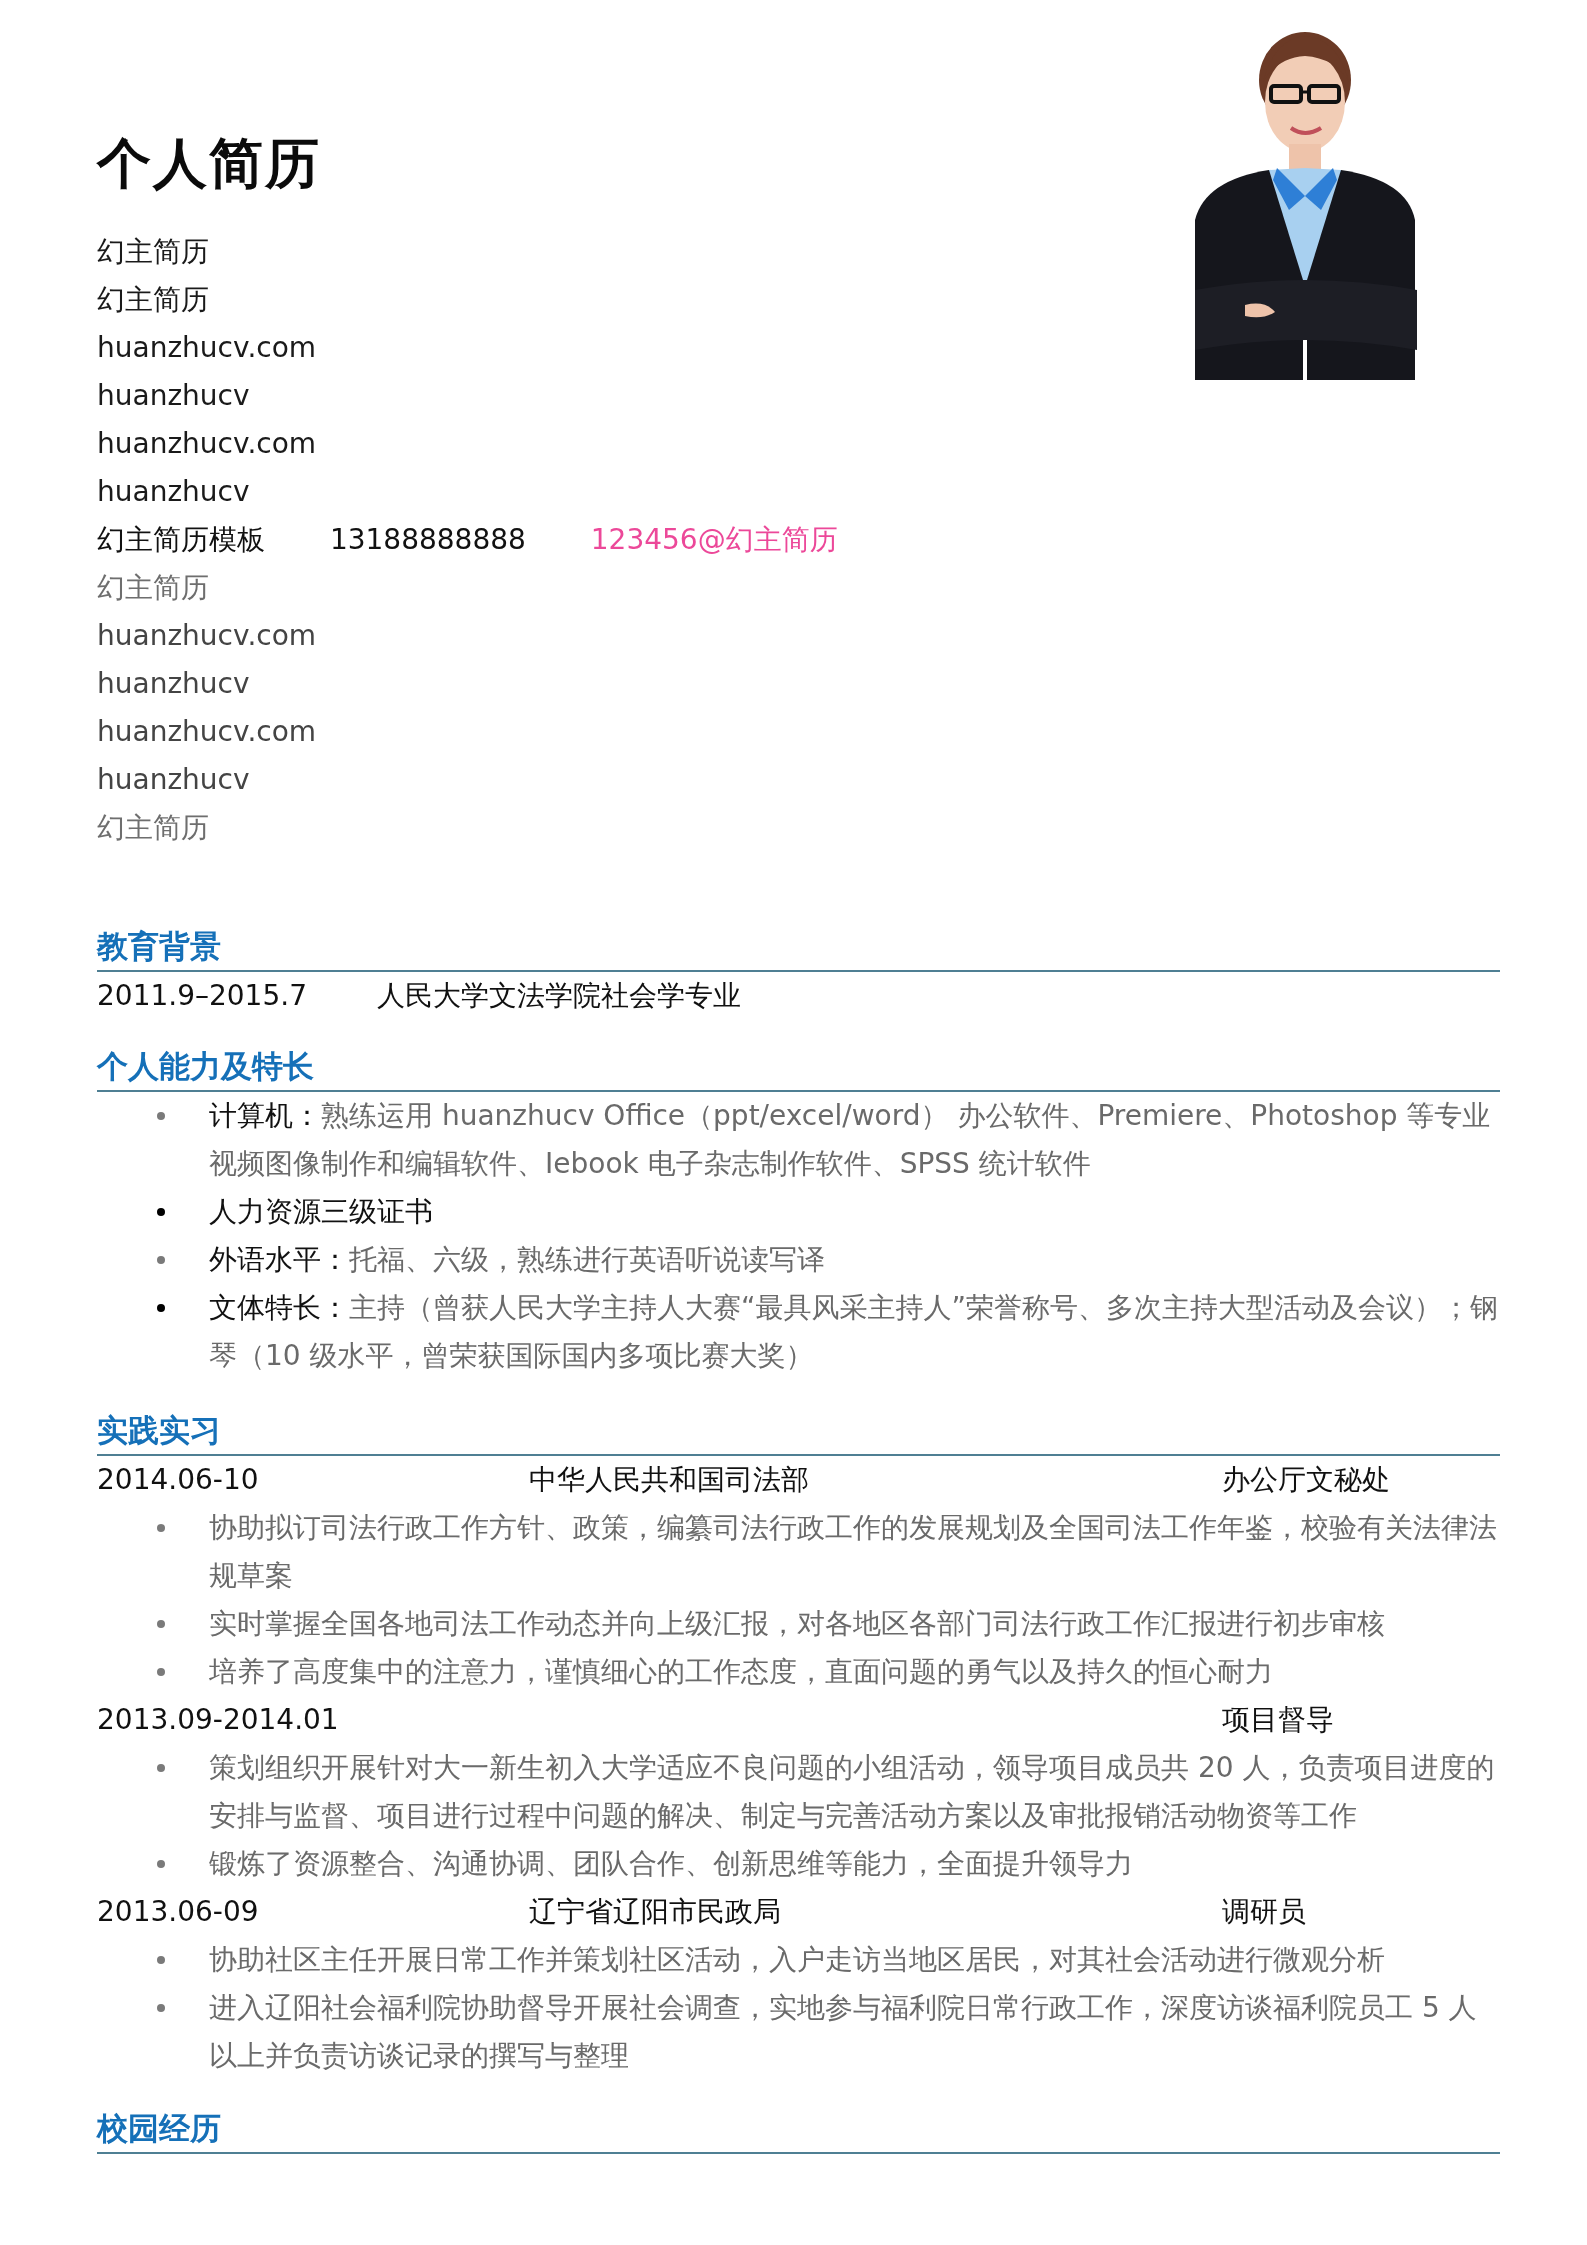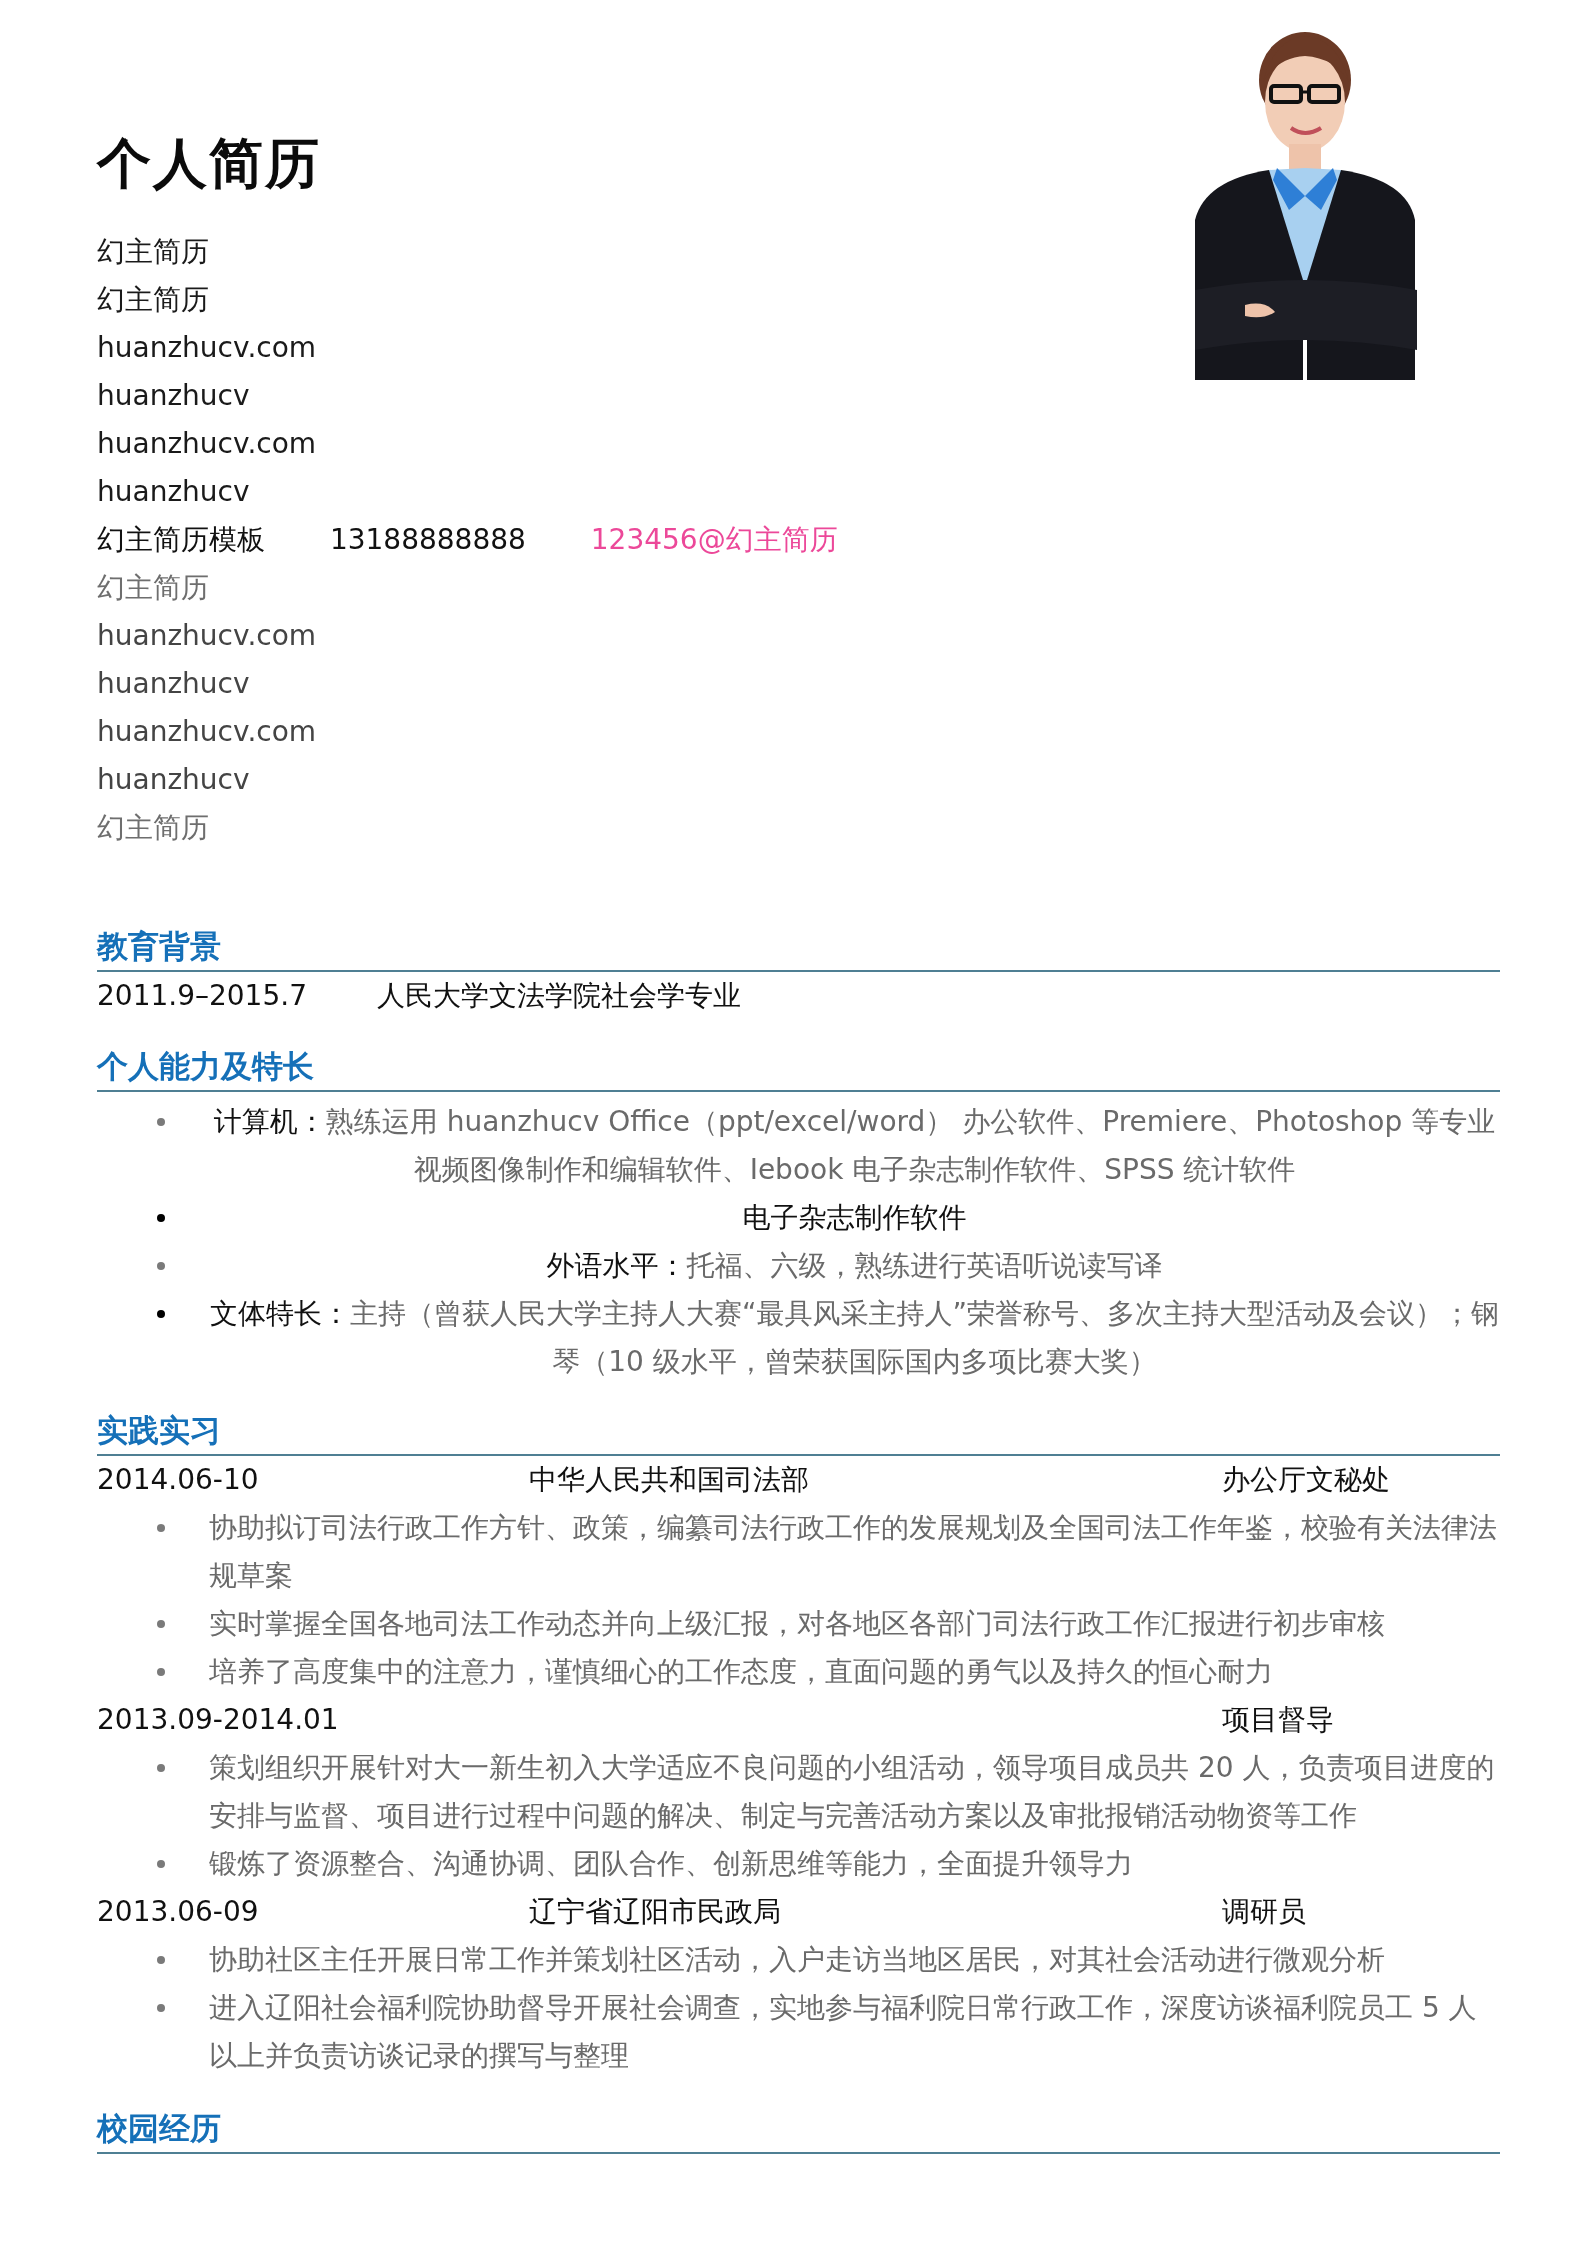--- a/index.html
+++ b/index.html
@@ -94,28 +94,28 @@
     <div class="sec-rule"></div>
     <div class="row edu">
       <span class="c1">2011.9–2015.7</span>
       <span class="c2">人民大学文法学院社会学专业</span>
     </div>
   </div>
 
   <div class="section" style="top:1046px;">
     <div class="sec-head">个人能力及特长</div>
     <div class="sec-rule"></div>
-    <ul class="blist" style="margin-top:6px;text-align:center;">
+    <ul class="blist" style="margin-top:0;">
       <li>
         <span class="dot"></span>
         <span class="lead">计算机：</span><span>熟练运用 huanzhucv Office（ppt/excel/word） 办公软件、Premiere、Photoshop 等专业视频图像制作和编辑软件、Iebook 电子杂志制作软件、SPSS 统计软件</span>
       </li>
       <li class="dark">
         <span class="dot black"></span>
-        <span class="lead">电子杂志制作软件</span>
+        <span class="lead">人力资源三级证书</span>
       </li>
       <li>
         <span class="dot"></span>
         <span class="lead">外语水平：</span><span>托福、六级，熟练进行英语听说读写译</span>
       </li>
       <li>
         <span class="dot black"></span>
         <span class="lead">文体特长：</span><span>主持（曾获人民大学主持人大赛“最具风采主持人”荣誉称号、多次主持大型活动及会议）；钢琴（10 级水平，曾荣获国际国内多项比赛大奖）</span>
       </li>
     </ul>

